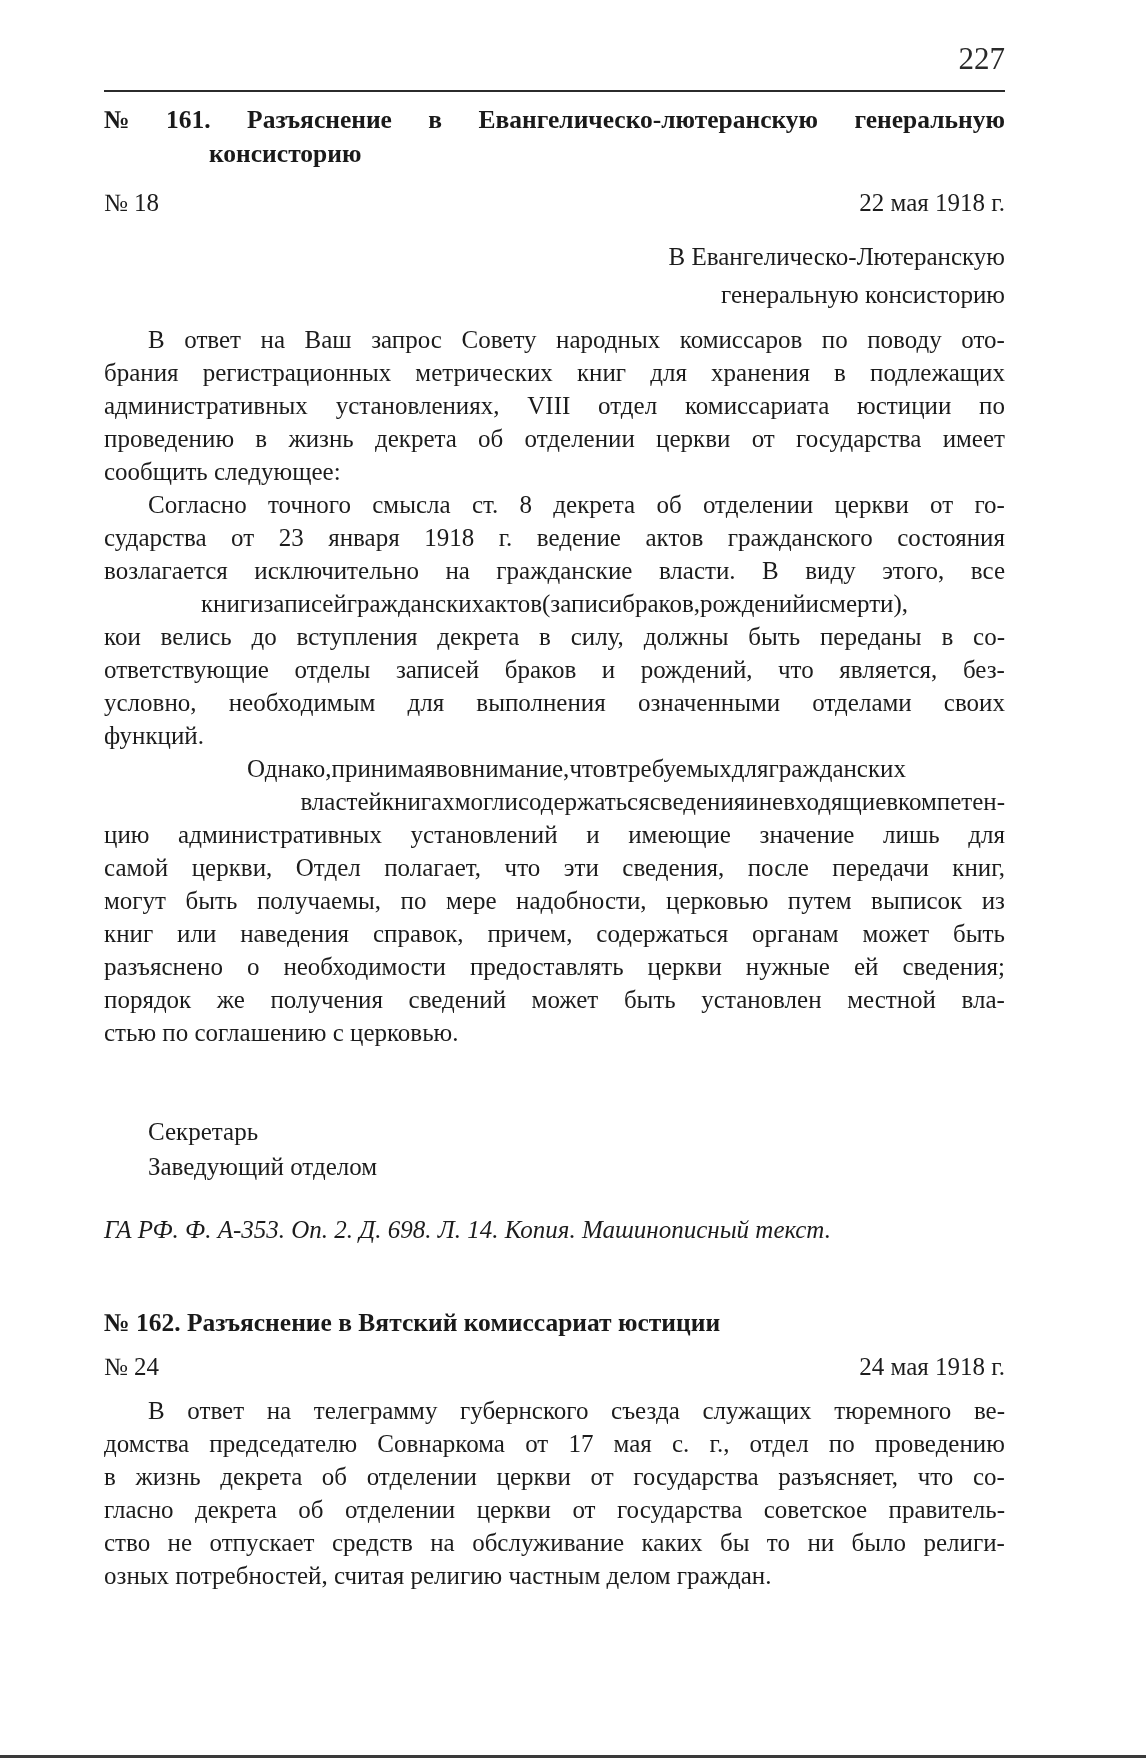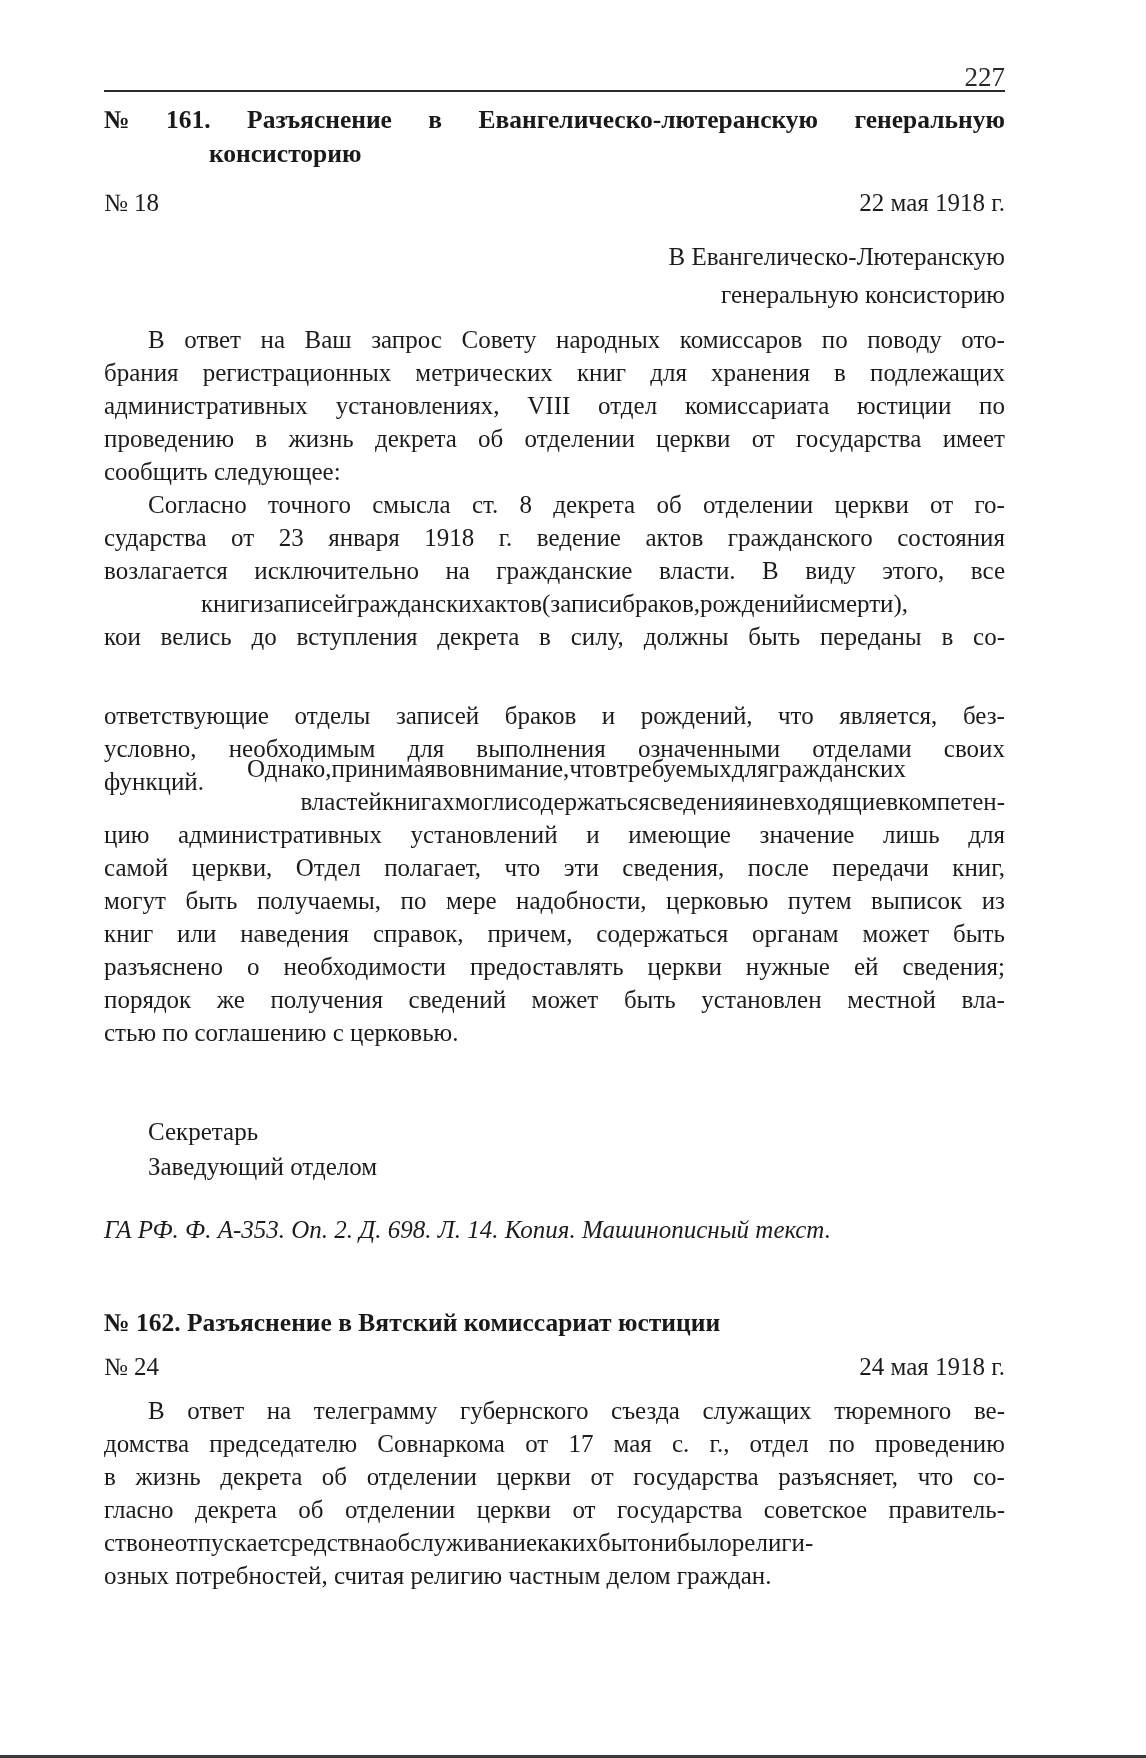--- a/index.html
+++ b/index.html
@@ -1,19 +1,19 @@
 <!DOCTYPE html>
 <html><head>
 <meta charset="utf-8">
 <style>
   html, body { margin: 0; padding: 0; background: #ffffff; }
   body { width: 1146px; height: 1758px; position: relative; overflow: hidden;
          font-family: "Liberation Serif", "DejaVu Serif", serif; color: #1c1c1c; }
   .page { position: absolute; left: 0; top: 0; width: 1146px; height: 1758px; }
-  .pagenum { position: absolute; right: 141px; top: 62px; font-size: 27px; line-height: 30px; color: #2a2a2a; }
+  .pagenum { position: absolute; right: 141px; top: 44px; font-size: 31px; line-height: 30px; color: #2a2a2a; }
   .rule { position: absolute; left: 104px; width: 901px; top: 90px; height: 2px; background: #2b2b2b; }
   .bottom-rule { position: absolute; left: 0; width: 1146px; bottom: 0; height: 3px; background: #3a3a3a; }
   .col { position: absolute; left: 104px; width: 901px; }
   .title { font-weight: bold; font-size: 25.5px; line-height: 34px; color: #1a1a1a; }
   .title .t1 { display: block; text-align: justify; text-align-last: justify; }
   .title .t2 { display: block; padding-left: 105px; }
   .title.single .t1 { text-align-last: left; }
   .meta { display: flex; justify-content: space-between; font-size: 25px; line-height: 32px; }
   .addr { text-align: right; font-size: 25px; line-height: 38px; }
   .para { font-size: 25px; line-height: 33px; }
@@ -156,21 +156,21 @@
         <span>вступления</span>
         <span>декрета</span>
         <span>в</span>
         <span>силу,</span>
         <span>должны</span>
         <span>быть</span>
         <span>переданы</span>
         <span>в</span>
         <span>со-</span>
       </span>
-    <span class="line" style="white-space: nowrap; display: flex; justify-content: space-between; margin-top: 46px;">
+    <span class="line" style="white-space: nowrap; display: flex; justify-content: space-between;">
         <span>ответствующие</span>
         <span>отделы</span>
         <span>записей</span>
         <span>браков</span>
         <span>и</span>
         <span>рождений,</span>
         <span>что</span>
         <span>является,</span>
         <span>без-</span>
       </span>
@@ -337,21 +337,21 @@
         <span>гласно</span>
         <span>декрета</span>
         <span>об</span>
         <span>отделении</span>
         <span>церкви</span>
         <span>от</span>
         <span>государства</span>
         <span>советское</span>
         <span>правитель-</span>
       </span>
-    <span class="line" style="white-space: nowrap; display: flex; justify-content: flex-start;">
+    <span class="line" style="white-space: nowrap; display: flex; justify-content: space-between;">
         <span>ство</span>
         <span>не</span>
         <span>отпускает</span>
         <span>средств</span>
         <span>на</span>
         <span>обслуживание</span>
         <span>каких</span>
         <span>бы</span>
         <span>то</span>
         <span>ни</span>

